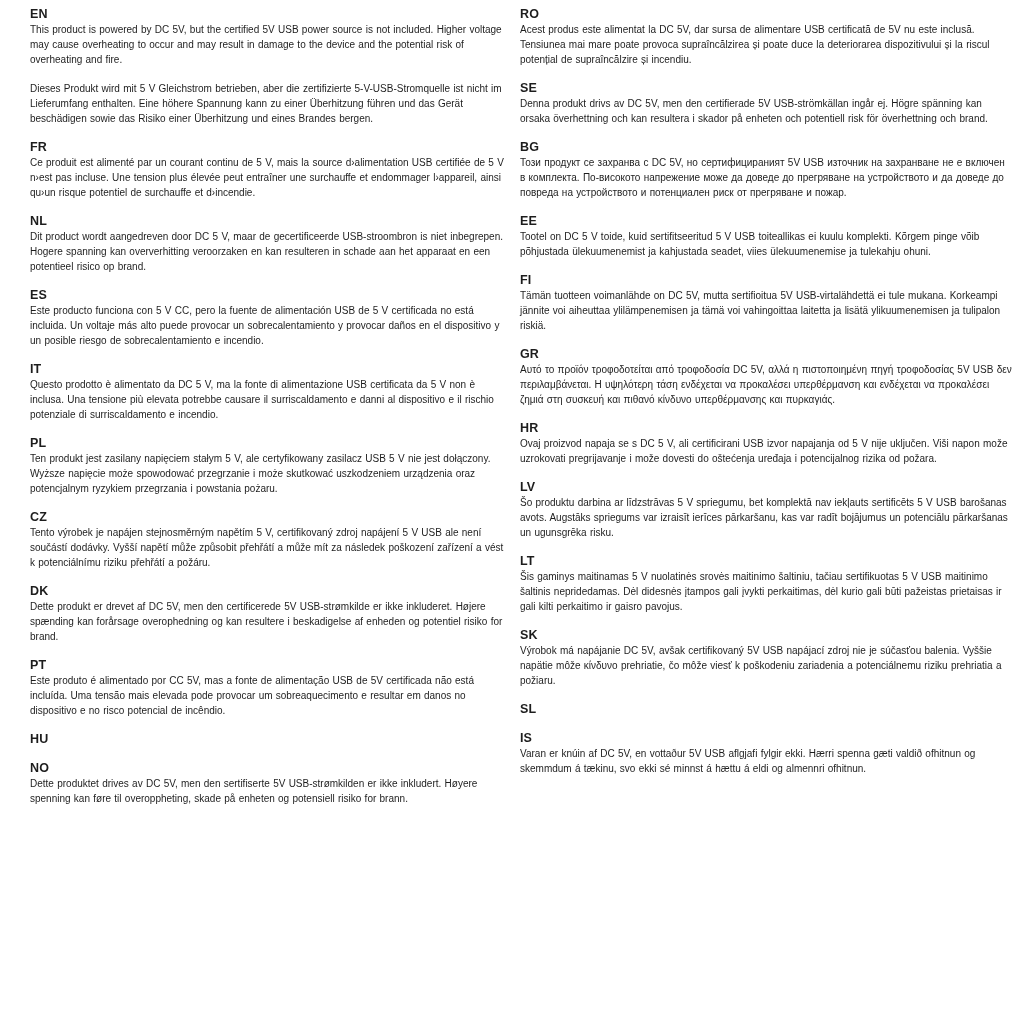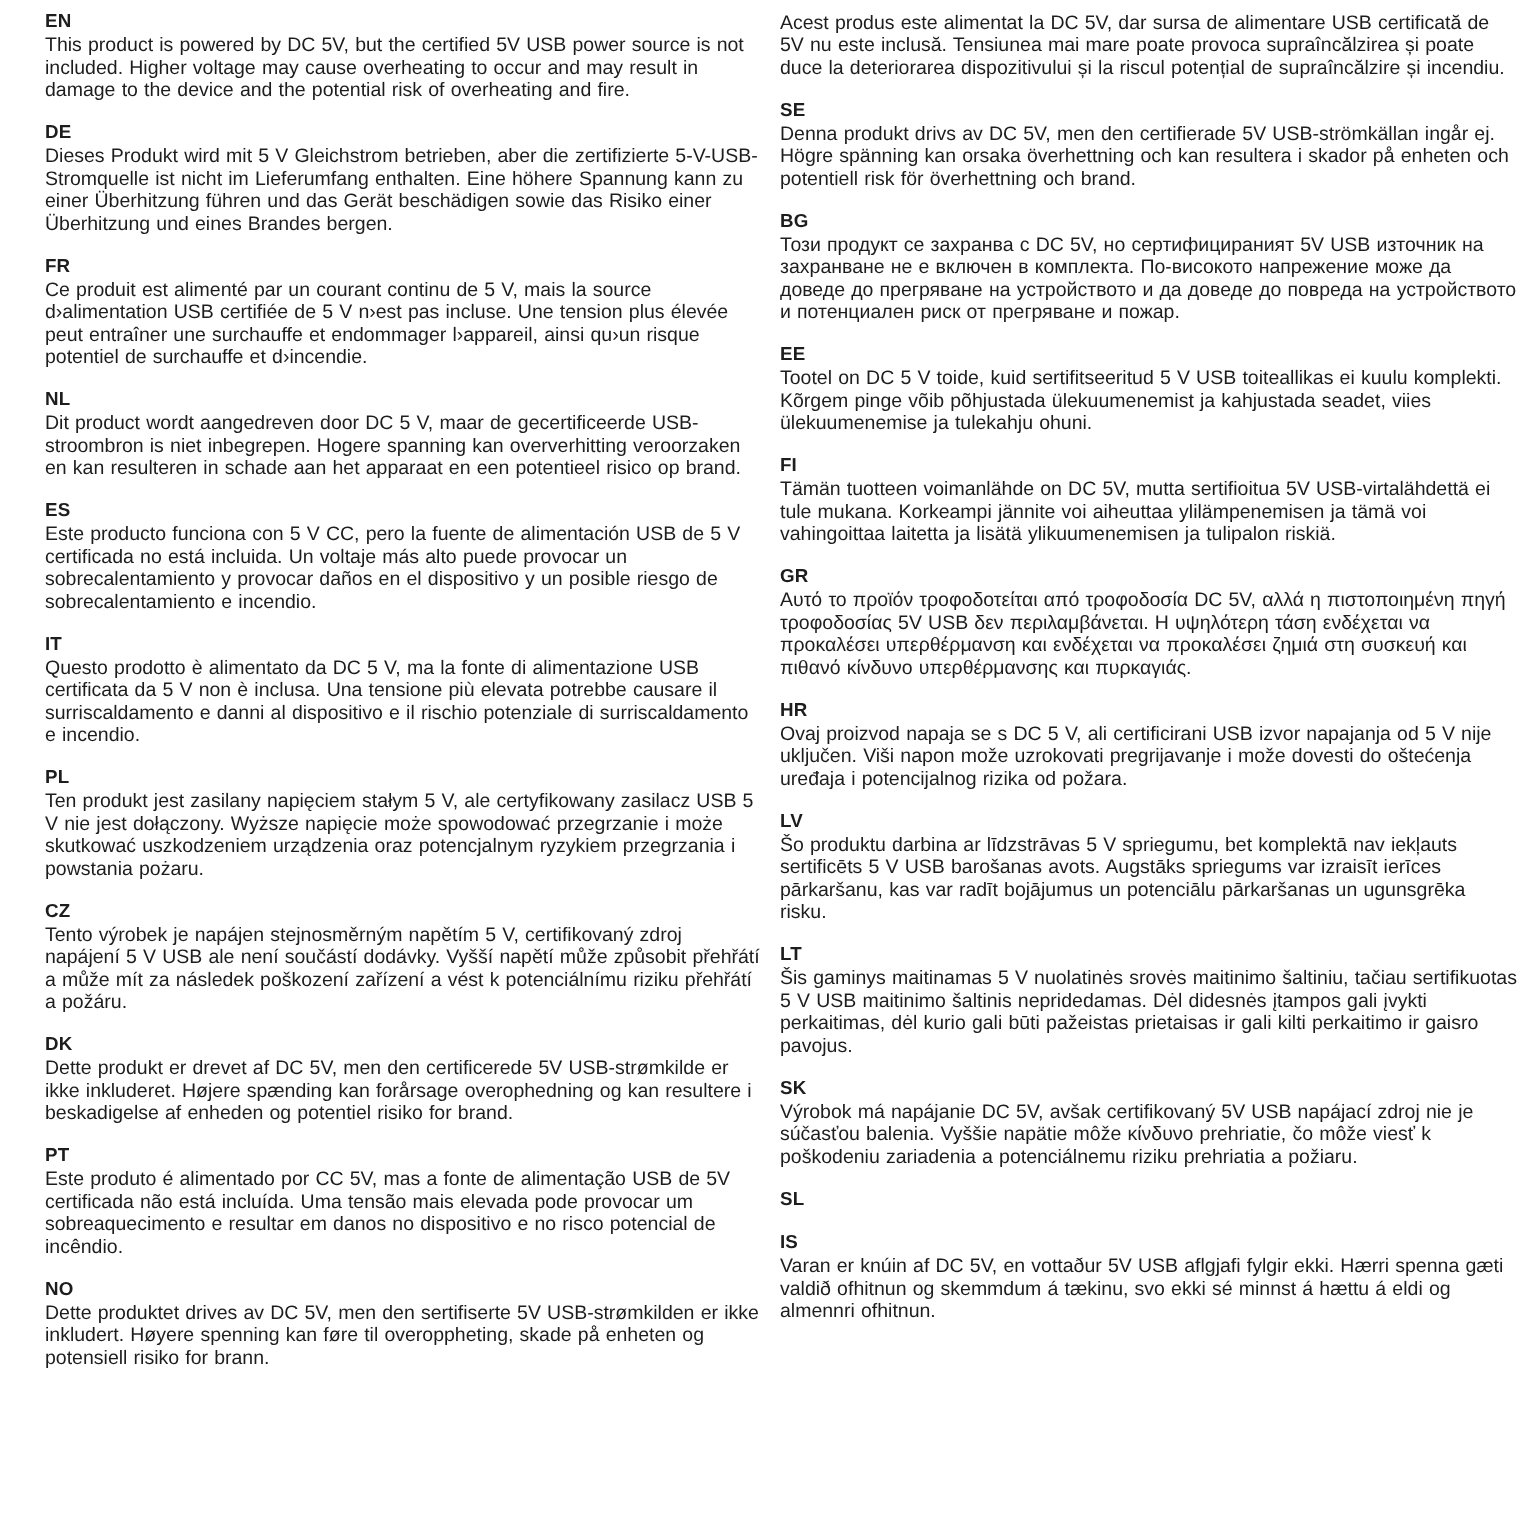--- a/index.html
+++ b/index.html
@@ -30,38 +30,37 @@
     margin: 0 0 14px 0;
   }
   .lang-code {
     font-size: 12.5px;
     line-height: 15px;
     font-weight: 700;
     margin: 0;
     letter-spacing: 0.1px;
   }
   .lang-text {
-    font-size: 13px;
+    font-size: 10px;
     line-height: 15px;
     margin: 0;
     letter-spacing: 0px;
     word-spacing: 0.5px;
   }
 </style>
 </head>
 <body style="color: rgb(29, 29, 29); background: rgb(255, 255, 255);">
 
 <div class="page">
   <div class="column">
       <section class="lang-section">
         <h2 class="lang-code">EN</h2>
         <p class="lang-text">This product is powered by DC 5V, but the certified 5V USB power source is not included. Higher voltage may cause overheating to occur and may result in damage to the device and the potential risk of overheating and fire.</p>
       </section>
       <section class="lang-section">
-        <h2 class="lang-code">DE</h2>
         <p class="lang-text">Dieses Produkt wird mit 5 V Gleichstrom betrieben, aber die zertifizierte 5-V-USB-Stromquelle ist nicht im Lieferumfang enthalten. Eine höhere Spannung kann zu einer Überhitzung führen und das Gerät beschädigen sowie das Risiko einer Überhitzung und eines Brandes bergen.</p>
       </section>
       <section class="lang-section">
         <h2 class="lang-code">FR</h2>
         <p class="lang-text">Ce produit est alimenté par un courant continu de 5 V, mais la source d›alimentation USB certifiée de 5 V n›est pas incluse. Une tension plus élevée peut entraîner une surchauffe et endommager l›appareil, ainsi qu›un risque potentiel de surchauffe et d›incendie.</p>
       </section>
       <section class="lang-section">
         <h2 class="lang-code">NL</h2>
         <p class="lang-text">Dit product wordt aangedreven door DC 5 V, maar de gecertificeerde USB-stroombron is niet inbegrepen. Hogere spanning kan oververhitting veroorzaken en kan resulteren in schade aan het apparaat en een potentieel risico op brand.</p>
       </section>
@@ -83,28 +82,30 @@
       </section>
       <section class="lang-section">
         <h2 class="lang-code">DK</h2>
         <p class="lang-text">Dette produkt er drevet af DC 5V, men den certificerede 5V USB-strømkilde er ikke inkluderet. Højere spænding kan forårsage overophedning og kan resultere i beskadigelse af enheden og potentiel risiko for brand.</p>
       </section>
       <section class="lang-section">
         <h2 class="lang-code">PT</h2>
         <p class="lang-text">Este produto é alimentado por CC 5V, mas a fonte de alimentação USB de 5V certificada não está incluída. Uma tensão mais elevada pode provocar um sobreaquecimento e resultar em danos no dispositivo e no risco potencial de incêndio.</p>
       </section>
       <section class="lang-section">
+        <h2 class="lang-code">HU</h2>
       </section>
       <section class="lang-section">
         <h2 class="lang-code">NO</h2>
         <p class="lang-text">Dette produktet drives av DC 5V, men den sertifiserte 5V USB-strømkilden er ikke inkludert. Høyere spenning kan føre til overoppheting, skade på enheten og potensiell risiko for brann.</p>
       </section>
     </div>
   <div class="column">
       <section class="lang-section">
+        <h2 class="lang-code">RO</h2>
         <p class="lang-text">Acest produs este alimentat la DC 5V, dar sursa de alimentare USB certificată de 5V nu este inclusă. Tensiunea mai mare poate provoca supraîncălzirea și poate duce la deteriorarea dispozitivului și la riscul potențial de supraîncălzire și incendiu.</p>
       </section>
       <section class="lang-section">
         <h2 class="lang-code">SE</h2>
         <p class="lang-text">Denna produkt drivs av DC 5V, men den certifierade 5V USB-strömkällan ingår ej. Högre spänning kan orsaka överhettning och kan resultera i skador på enheten och potentiell risk för överhettning och brand.</p>
       </section>
       <section class="lang-section">
         <h2 class="lang-code">BG</h2>
         <p class="lang-text">Този продукт се захранва с DC 5V, но сертифицираният 5V USB източник на захранване не е включен в комплекта. По-високото напрежение може да доведе до прегряване на устройството и да доведе до повреда на устройството и потенциален риск от прегряване и пожар.</p>
       </section>

